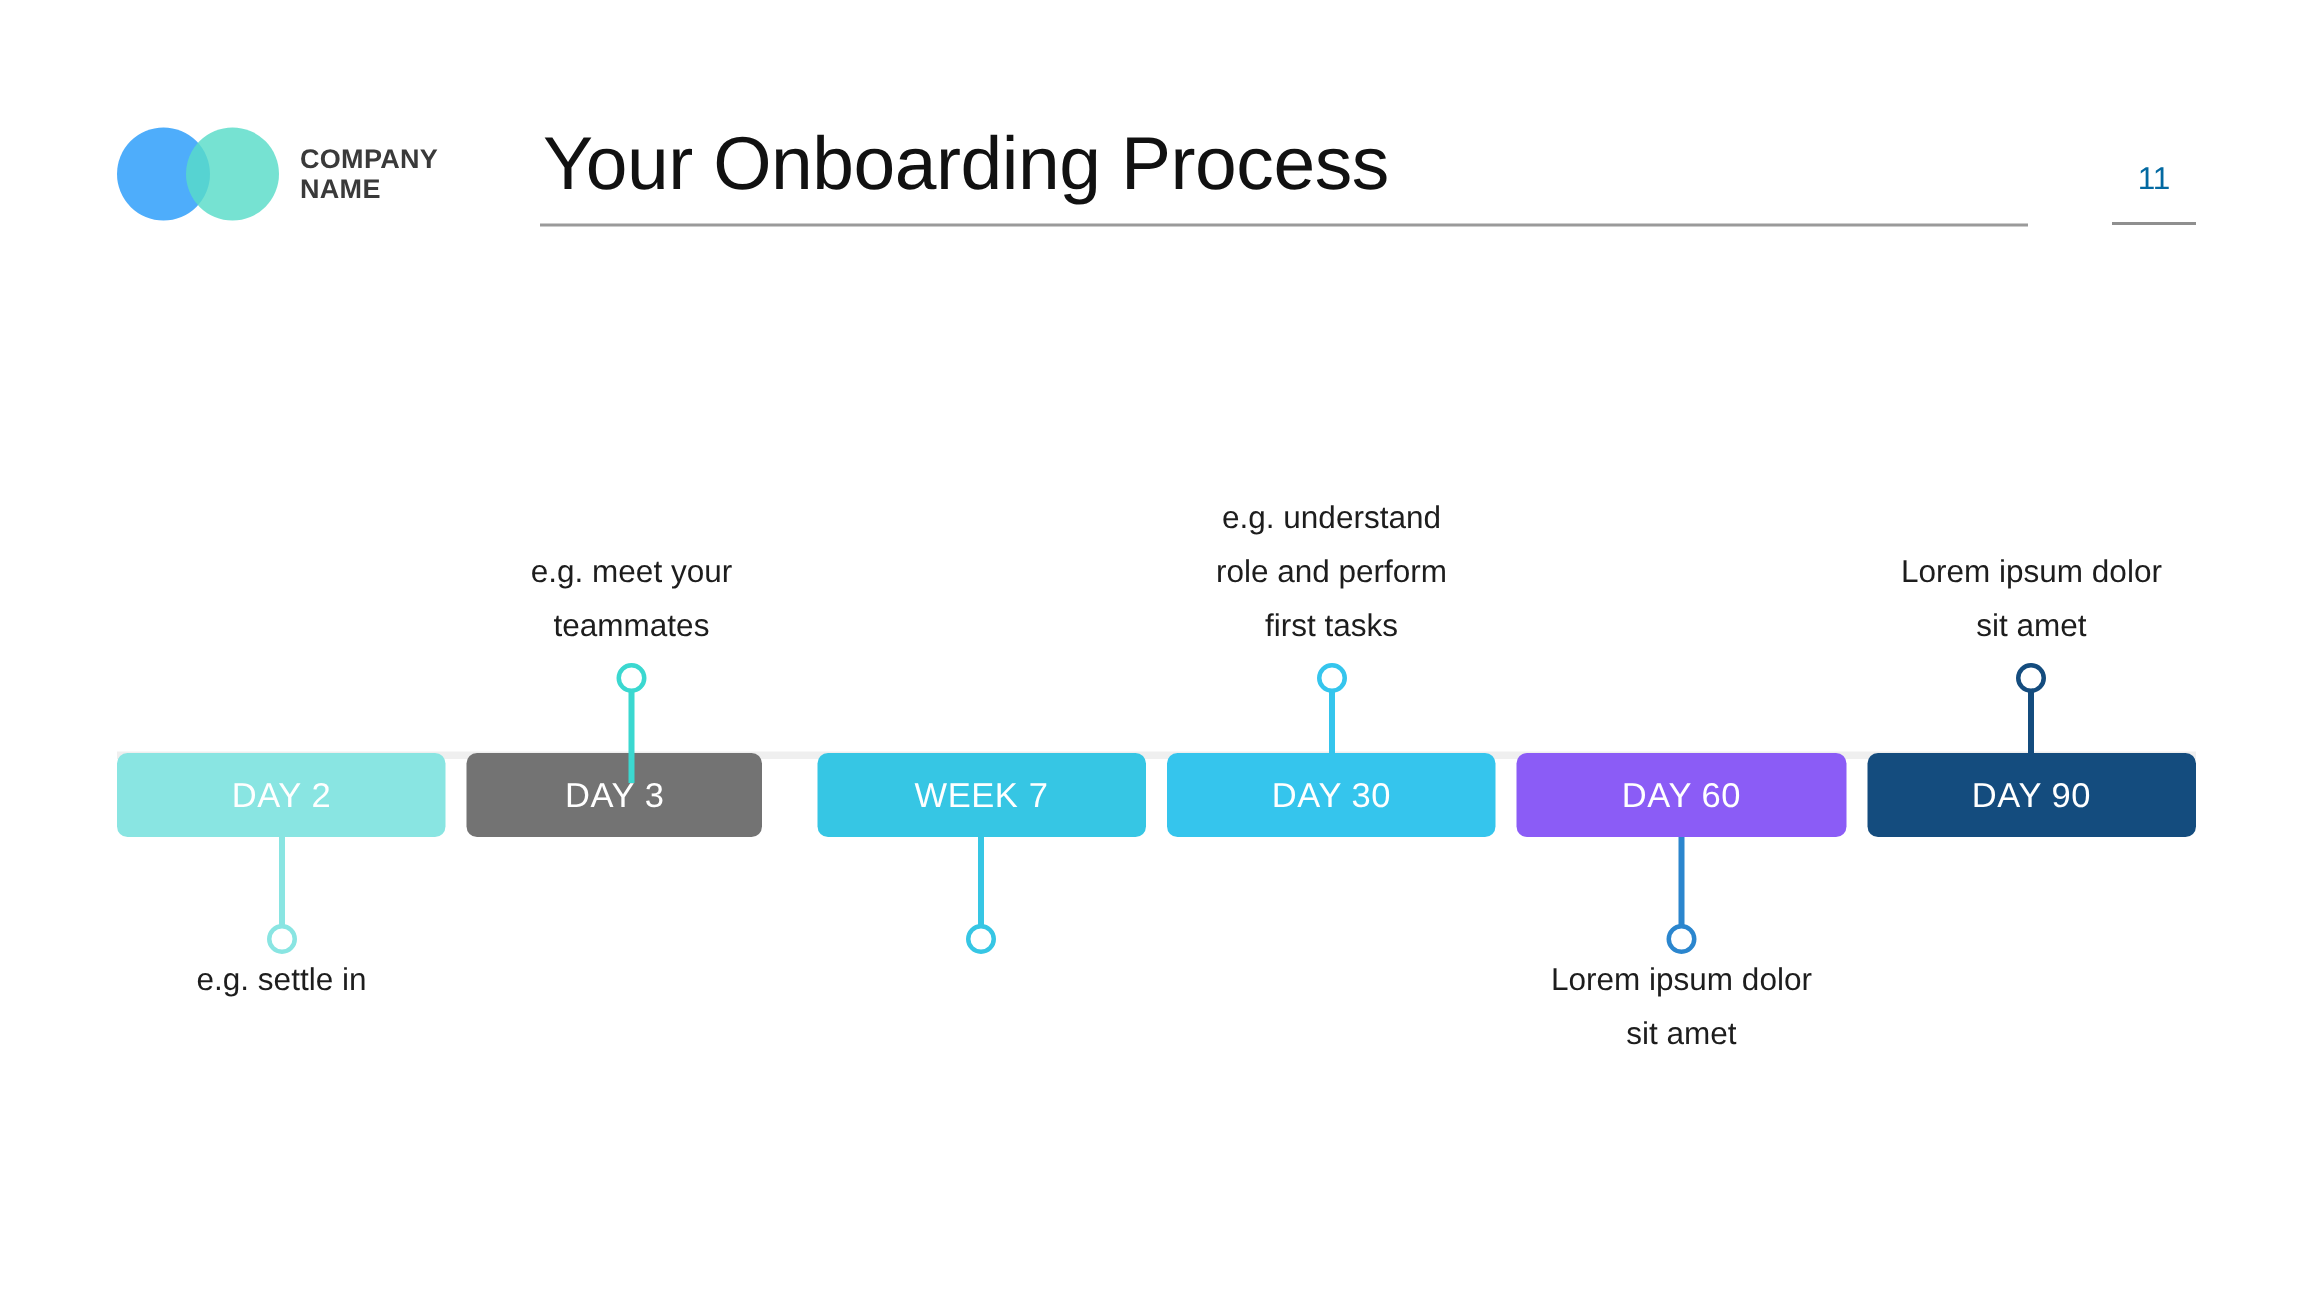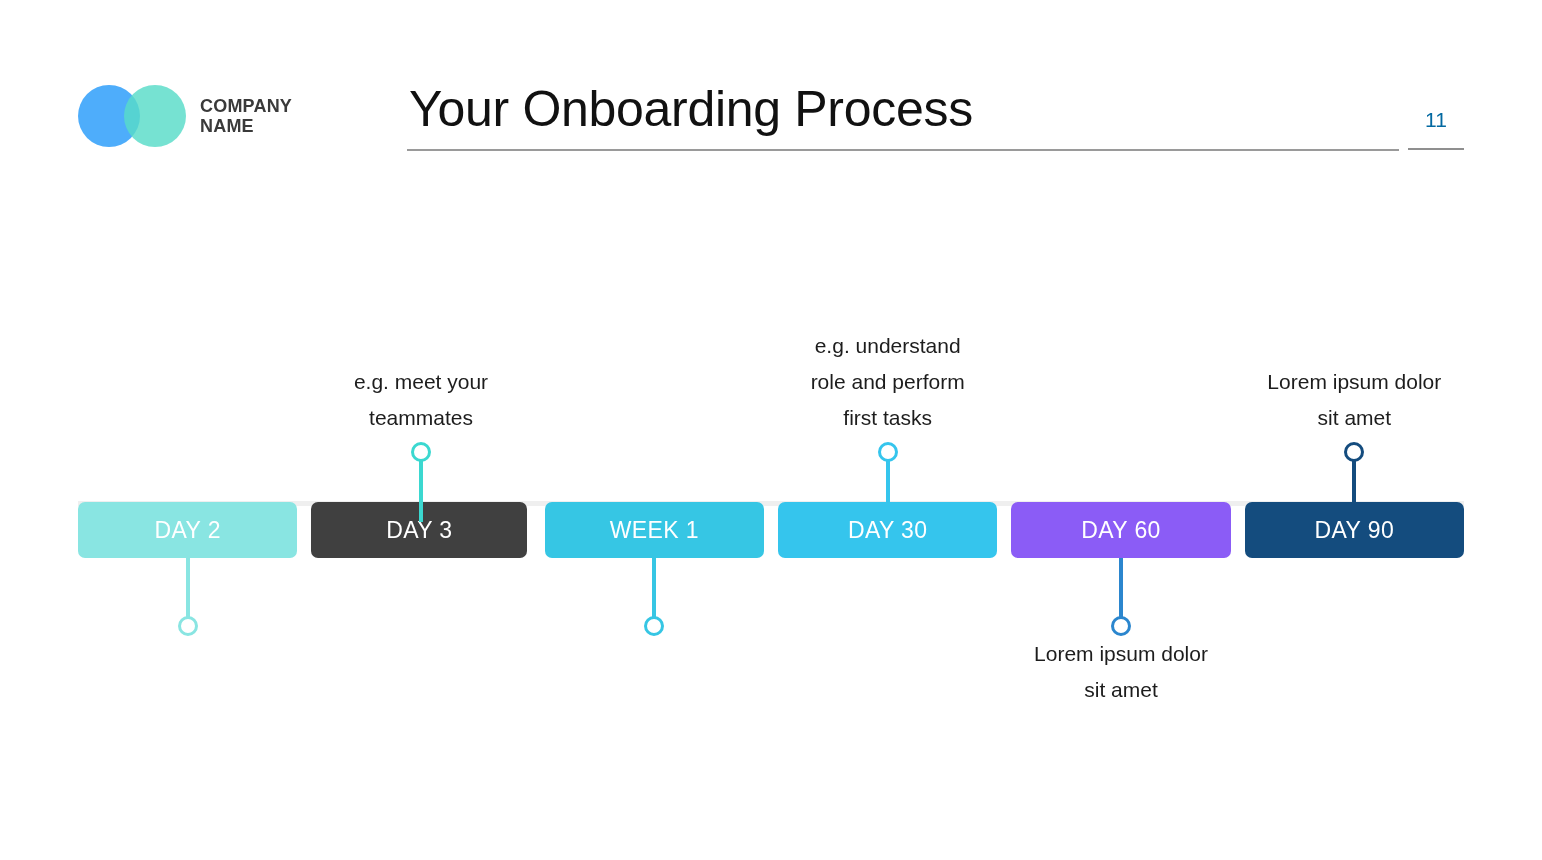--- a/index.html
+++ b/index.html
@@ -52,21 +52,20 @@
     letter-spacing: .2px;
     color: #3a3a3a;
     white-space: pre-line;
   }
 
   .title-wrap {
     position: absolute;
     left: 360px;
     top: 82px;
     width: 992px;
-    margin-left: 47px;
   }
   .deck-title {
     font-size: 50px;
     font-weight: normal;
     color: #111111;
     line-height: 1.1;
     margin: 0 0 12px 2px;
     letter-spacing: -0.3px;
   }
   .title-rule {
@@ -199,34 +198,37 @@
 
 <div class="timeline">
   <div class="connector-line"></div>
   <div id="stages-host">
       <div class="stage" style="left: 0px; width: 219.333px;">
         <div class="bar" style="width: 219.333px; background: rgb(137, 229, 226);">DAY 2</div>
         <div class="marker down" style="left: 99.6667px; color: rgb(137, 229, 226);">
           <div class="stem" style="background: rgb(137, 229, 226);"></div>
           <div class="dot"></div>
         </div>
+        <div class="cap-slot-down" style="left: -30px; width: 279.333px;">
+          <div class="caption down" style="position: static;">e.g. settle in</div>
+        </div>
       </div>
       <div class="stage" style="left: 233.333px; width: 219.333px;">
-        <div class="bar" style="width: 216px; background: #404040;">DAY 3</div>
+        <div class="bar" style="width: 197px; background: #737373;">DAY 3</div>
         <div class="marker up" style="left: 99.6667px; color: rgb(59, 216, 208);">
           <div class="stem" style="background: rgb(59, 216, 208);"></div>
           <div class="dot"></div>
         </div>
         <div class="cap-slot-up" style="left: -30px; width: 279.333px;">
           <div class="caption up" style="position: static;">e.g. meet your
 teammates</div>
         </div>
       </div>
       <div class="stage" style="left: 466.667px; width: 219.333px;">
-        <div class="bar" style="width: 219.333px; background: rgb(54, 198, 228);">WEEK 1</div>
+        <div class="bar" style="width: 219.333px; background: rgb(54, 198, 228);">WEEK 7</div>
         <div class="marker down" style="left: 99.6667px; color: rgb(54, 198, 228);">
           <div class="stem" style="background: rgb(54, 198, 228);"></div>
           <div class="dot"></div>
         </div>
       </div>
       <div class="stage" style="left: 700px; width: 219.333px;">
         <div class="bar" style="width: 219.333px; background: rgb(53, 197, 237);">DAY 30</div>
         <div class="marker up" style="left: 99.6667px; color: rgb(53, 197, 237);">
           <div class="stem" style="background: rgb(53, 197, 237);"></div>
           <div class="dot"></div>

